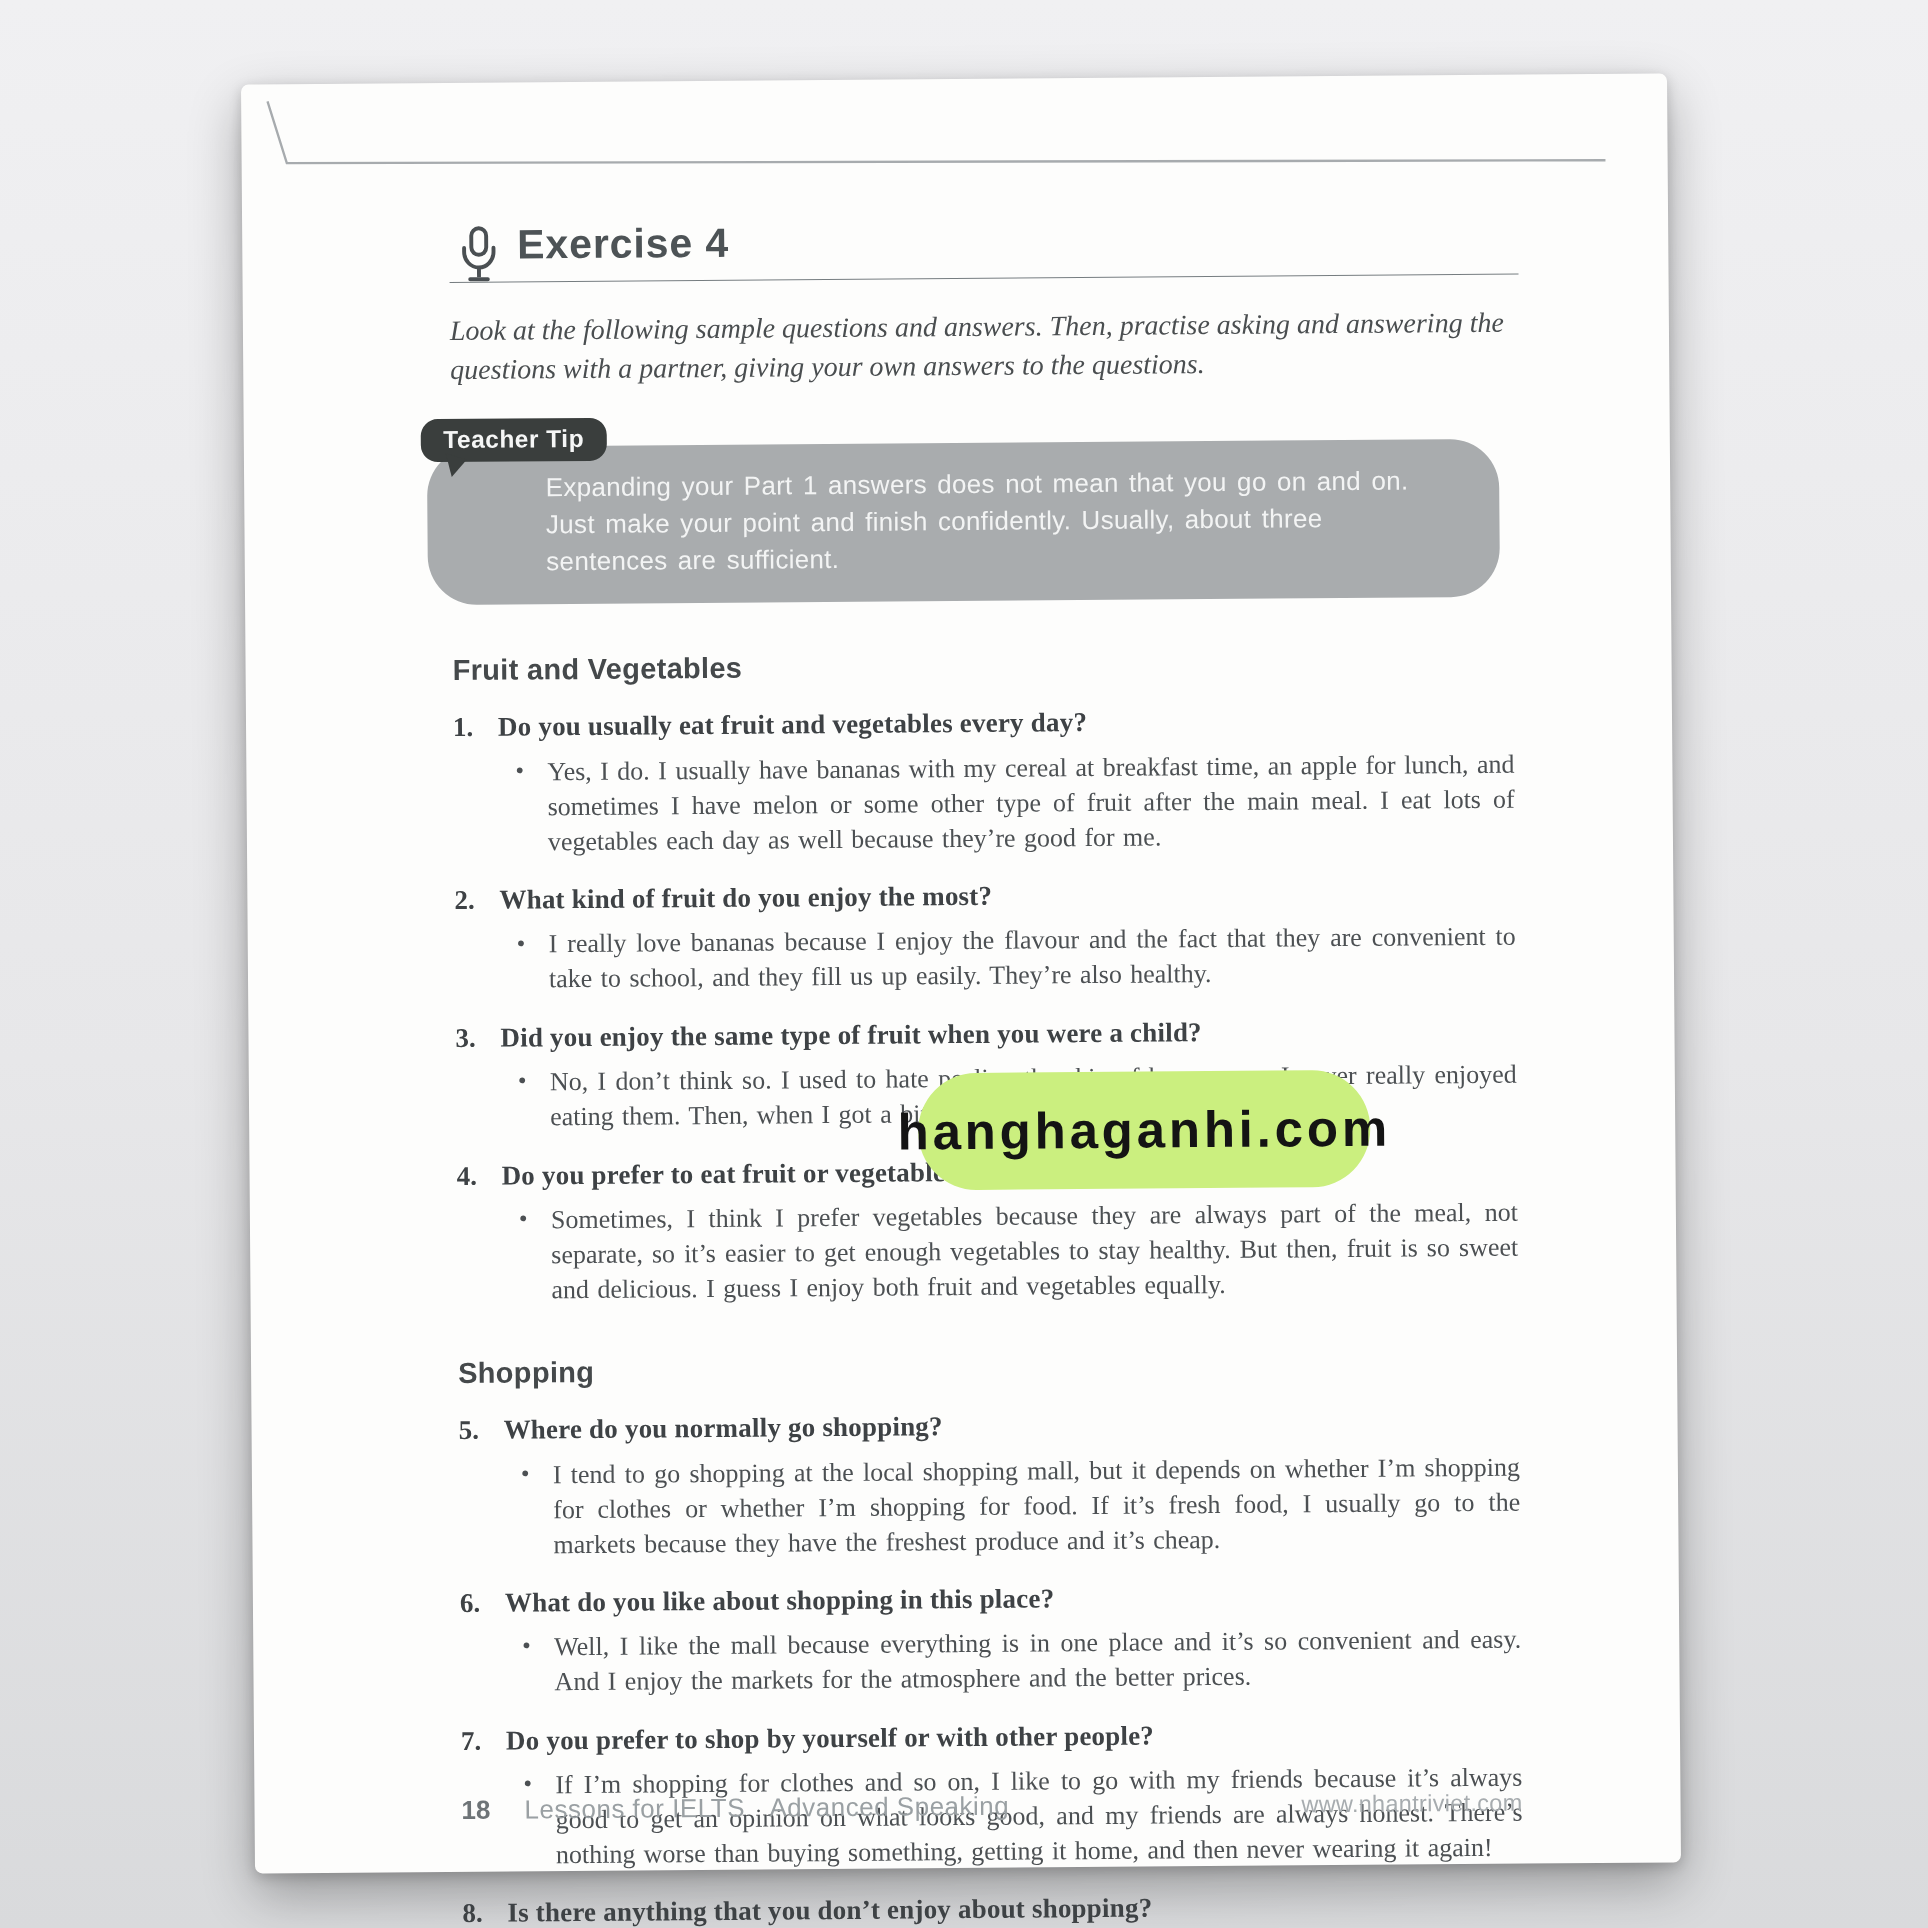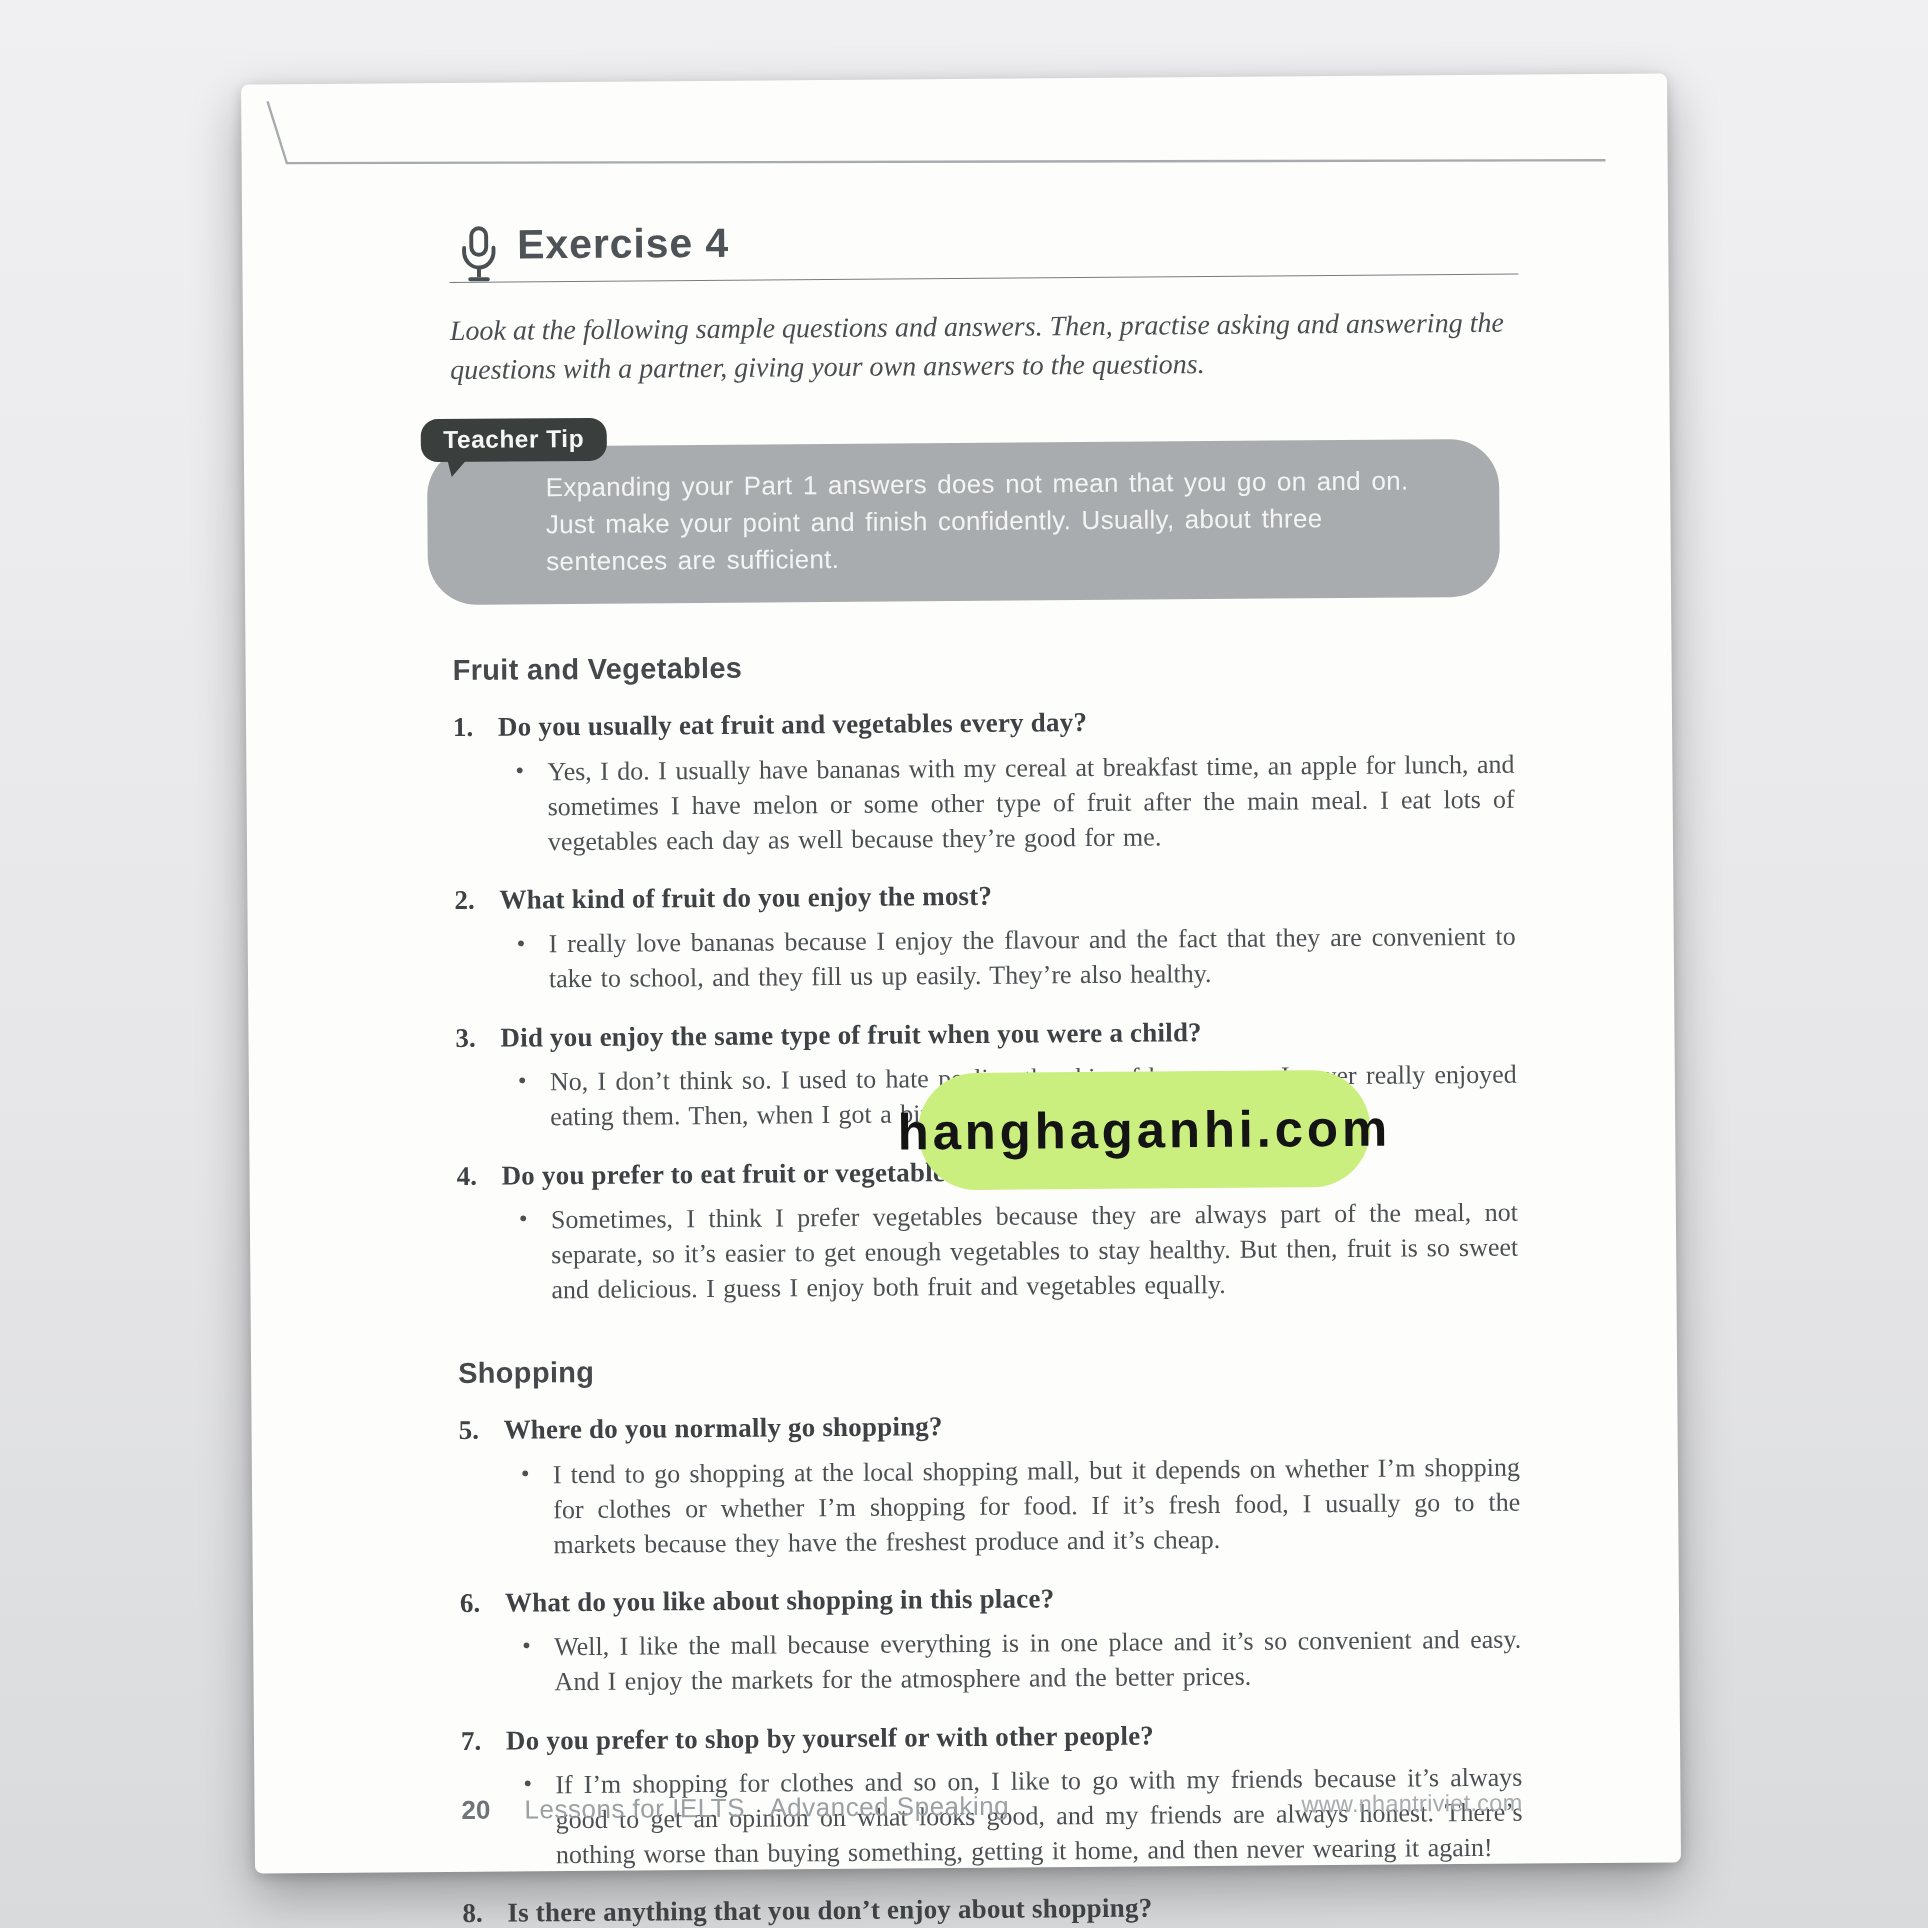--- a/index.html
+++ b/index.html
@@ -201,21 +201,21 @@
       </div>
 
     </div>
 
   </div>
 
   <div class="watermark">hanghaganhi.com</div>
 
   <div class="footer">
     <div class="footer-left">
-      <span class="page-num">20</span>
+      <span class="page-num">18</span>
       <span class="book-title">Lessons for IELTS</span>
       <span class="book-subtitle">Advanced Speaking</span>
     </div>
     <span class="site-url">www.nhantriviet.com</span>
   </div>
 
 </div>
 
 
 </body></html>

